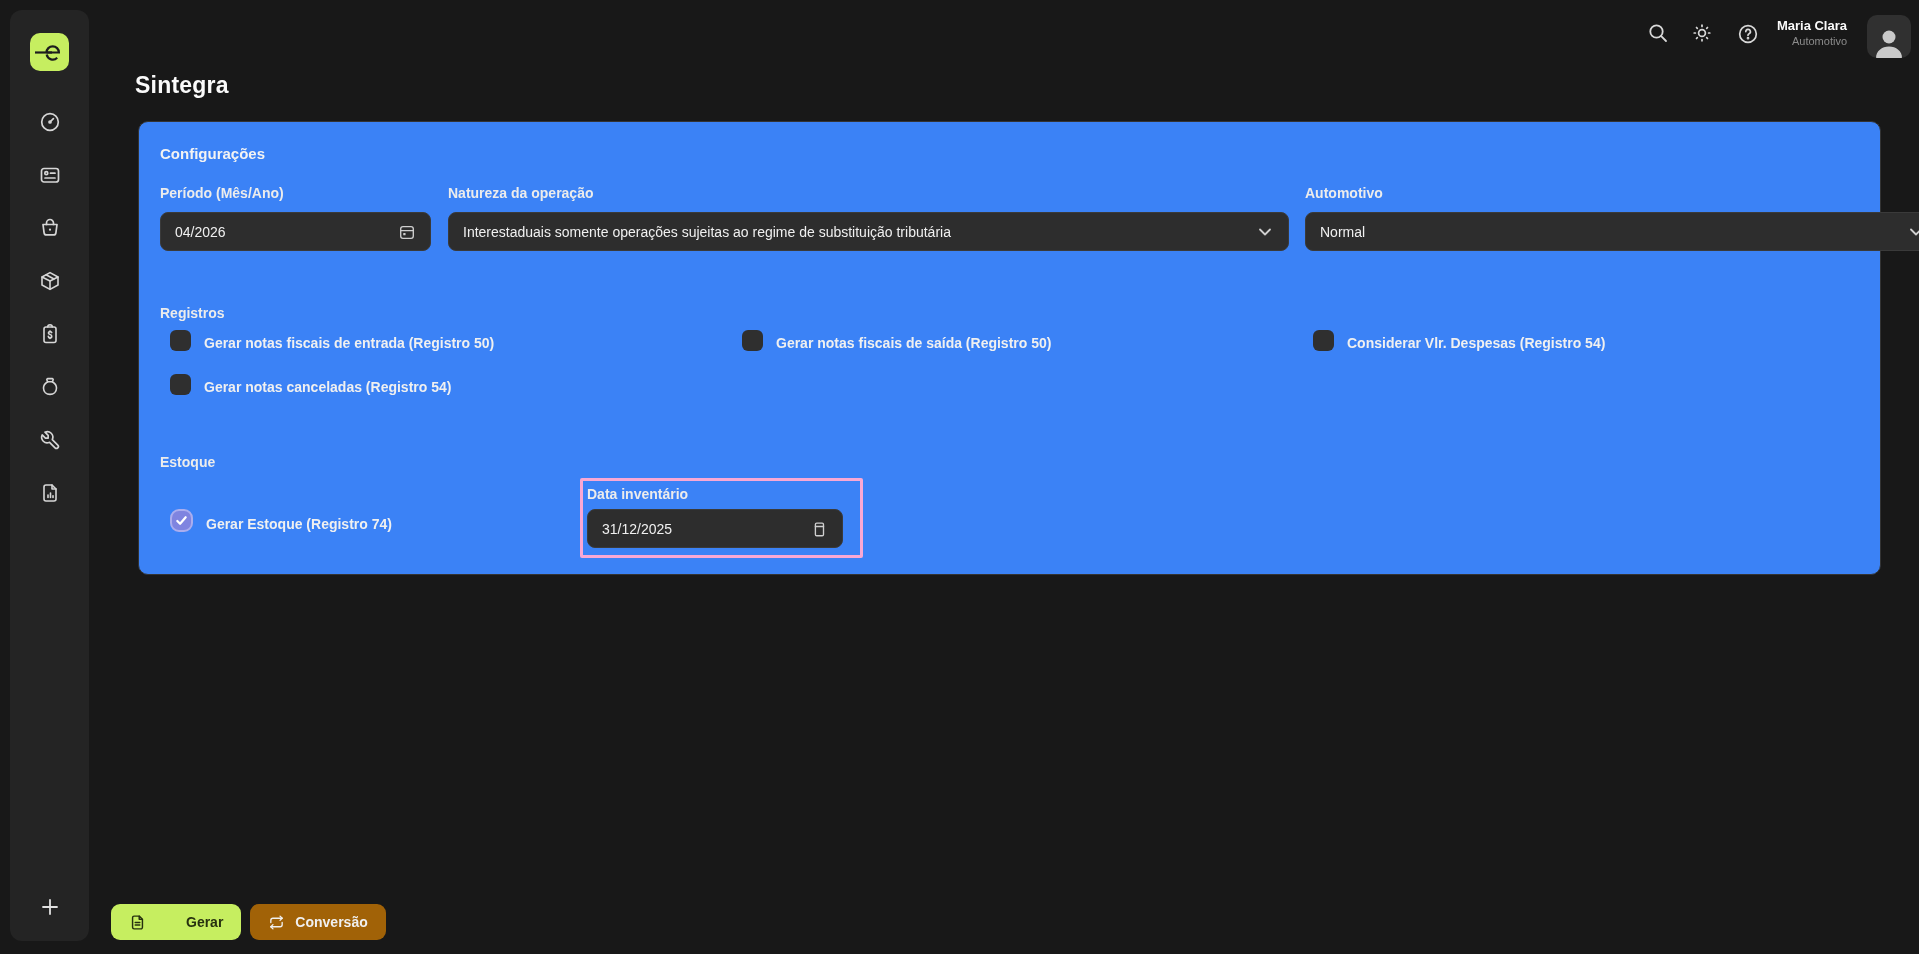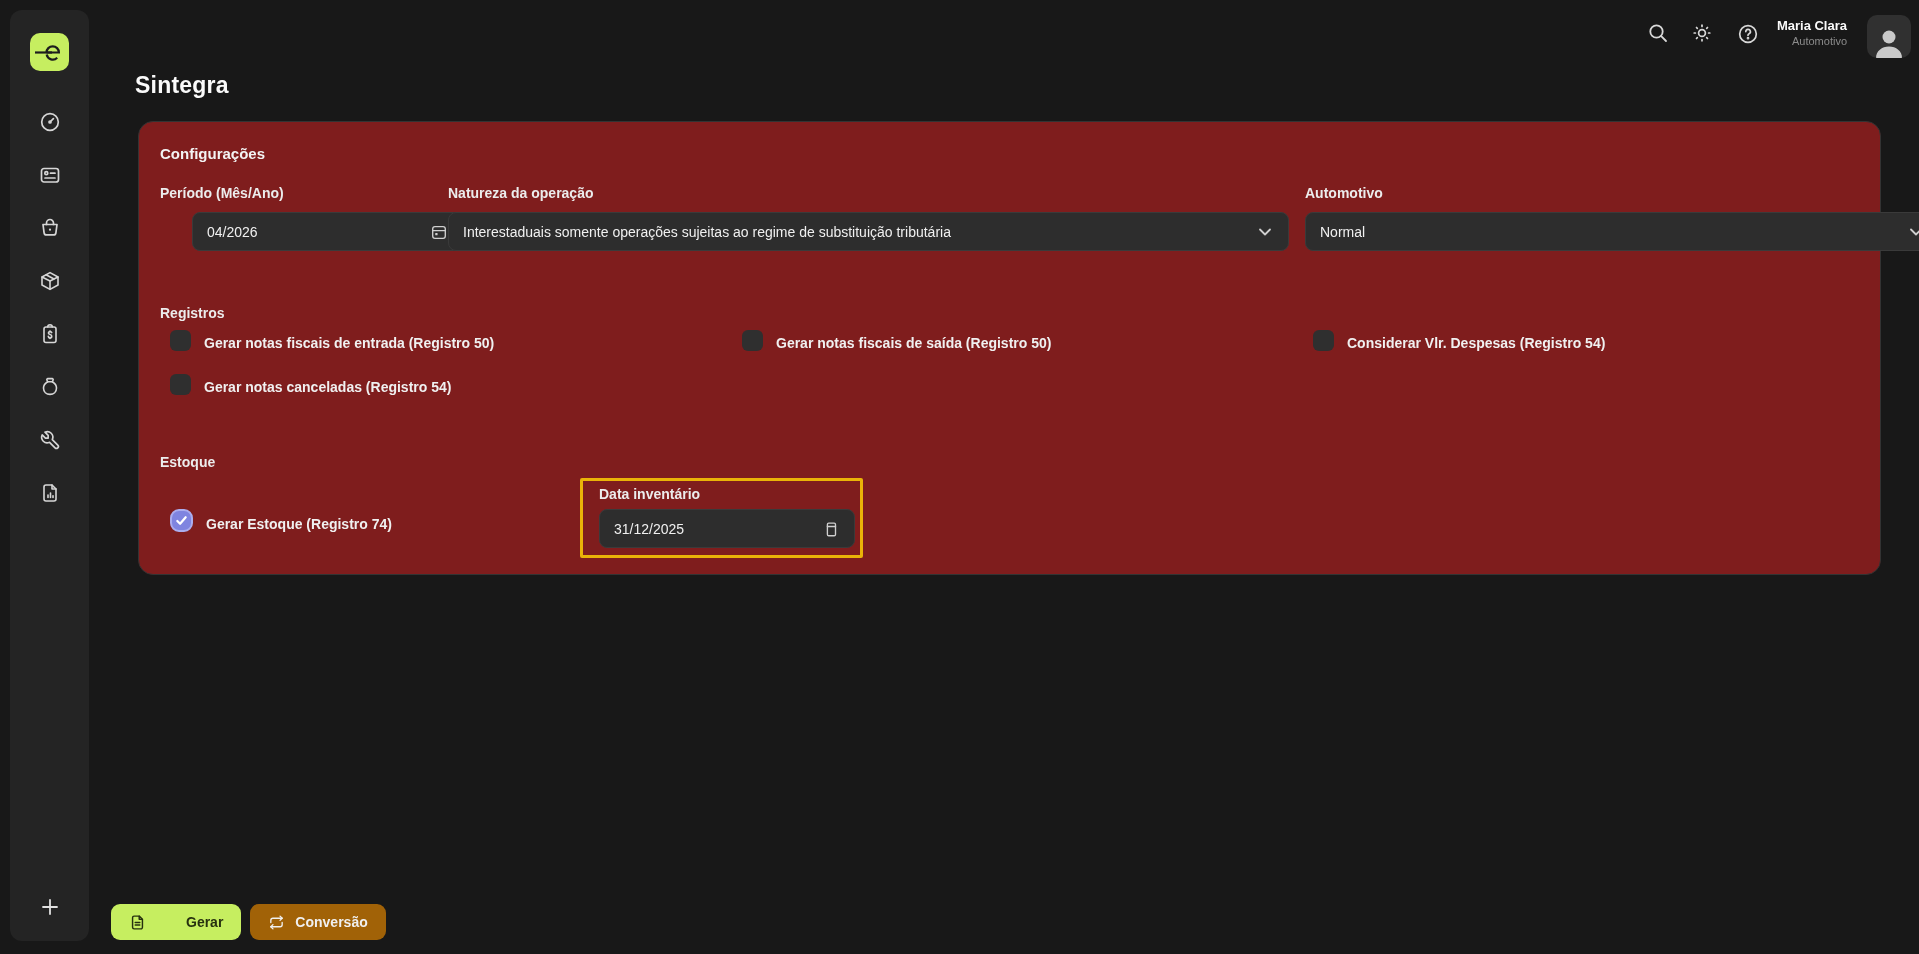--- a/index.html
+++ b/index.html
@@ -39,21 +39,21 @@
     position:absolute; top:15px; left:1867px; width:44px; height:43px;
     border-radius:10px; background:#303030; overflow:hidden;
     display:flex; align-items:flex-end; justify-content:center; cursor:pointer;
   }
 
   
   .page-title { position:absolute; left:135px; top:72px; font-size:23px; font-weight:700; color:#fafafa; letter-spacing:.2px; }
 
   .card {
     position:absolute; left:138px; top:121px; width:1743px; height:454px;
-    background:#7f1d1d; border:1px solid #333333; border-radius:15px;
+    background:#3b82f6; border:1px solid #333333; border-radius:10px;
   }
   .card-heading { position:absolute; left:21px; top:23px; font-size:15px; font-weight:700; color:#f3f3f3; }
 
   .field-label { position:absolute; font-size:14px; font-weight:600; color:#ececec; }
   .control {
     position:absolute; height:39px; background:#2d2d2d; border:1px solid #3a3a3a;
     border-radius:8px; display:flex; align-items:center; padding:0 14px;
     font-size:14px; color:#f0f0f0; cursor:pointer;
   }
   .control .value { flex:1; white-space:nowrap; overflow:hidden; font-weight:400; }
@@ -69,21 +69,21 @@
   .checkbox .check { display:none; width:13px; height:13px; }
   .checkbox[data-checked="true"] {
     width:23px; height:23px; border-radius:9px;
     background:#7f84e0; border:2px solid #abadee;
   }
   .checkbox[data-checked="true"] .check { display:block; }
   .check-label { font-size:14px; font-weight:600; color:#f0f0f0; }
 
   .annotation-box {
     position:absolute; left:441px; top:356px; width:283px; height:80px;
-    border:3px solid #eab308; border-radius:2px; padding:5px 16px;
+    border:3px solid #f9a8d4; border-radius:2px; padding:5px 4px;
   }
   .annotation-box .field-label { position:static; display:block; margin-bottom:7px; }
   .annotation-box .control { position:static; width:256px;gap:44px; }
 
   
   .actions { position:absolute; left:111px; top:904px; display:flex; gap:9px; }
   .btn {
     height:36px; border:none; border-radius:9px; display:flex; align-items:center;
     gap:10px; padding:0 18px; font-family:inherit; font-size:14px; font-weight:700; cursor:pointer;
   }
@@ -207,21 +207,21 @@
     <path d="M4 32c0-7 5.8-11.5 13-11.5S30 25 30 32z" fill="#c9c9c9"></path>
   </svg>
 </div>
 
 <h1 class="page-title">Sintegra</h1>
 
 <section class="card">
   <div class="card-heading">Configurações</div>
 
   <label class="field-label" style="left:21px; top:63px;">Período (Mês/Ano)</label>
-  <div class="control" style="left:21px; top:90px; width:271px;margin-left:32px;">
+  <div class="control" style="left:21px; top:90px; width:271px;">
     <span class="value">04/2026</span>
     <span class="trail-icon">
       <svg viewBox="0 0 20 20" fill="none" stroke="currentColor" stroke-width="1.5" stroke-linecap="round">
         <rect x="3" y="4" width="14" height="13" rx="2.5"></rect>
         <line x1="3" y1="8.4" x2="17" y2="8.4"></line>
         <rect x="5.8" y="11" width="2.6" height="2.6" rx=".6" fill="currentColor" stroke="none"></rect>
       </svg>
     </span>
   </div>
 

